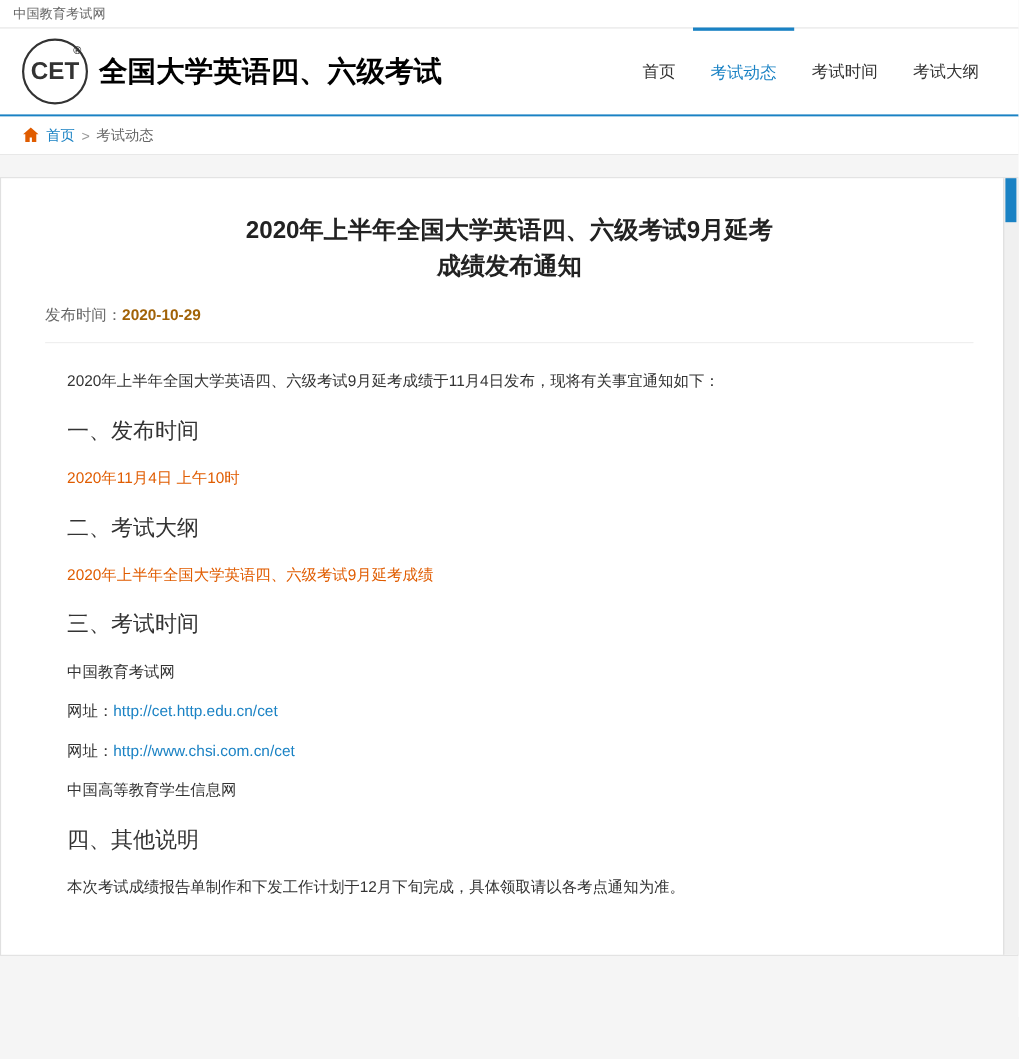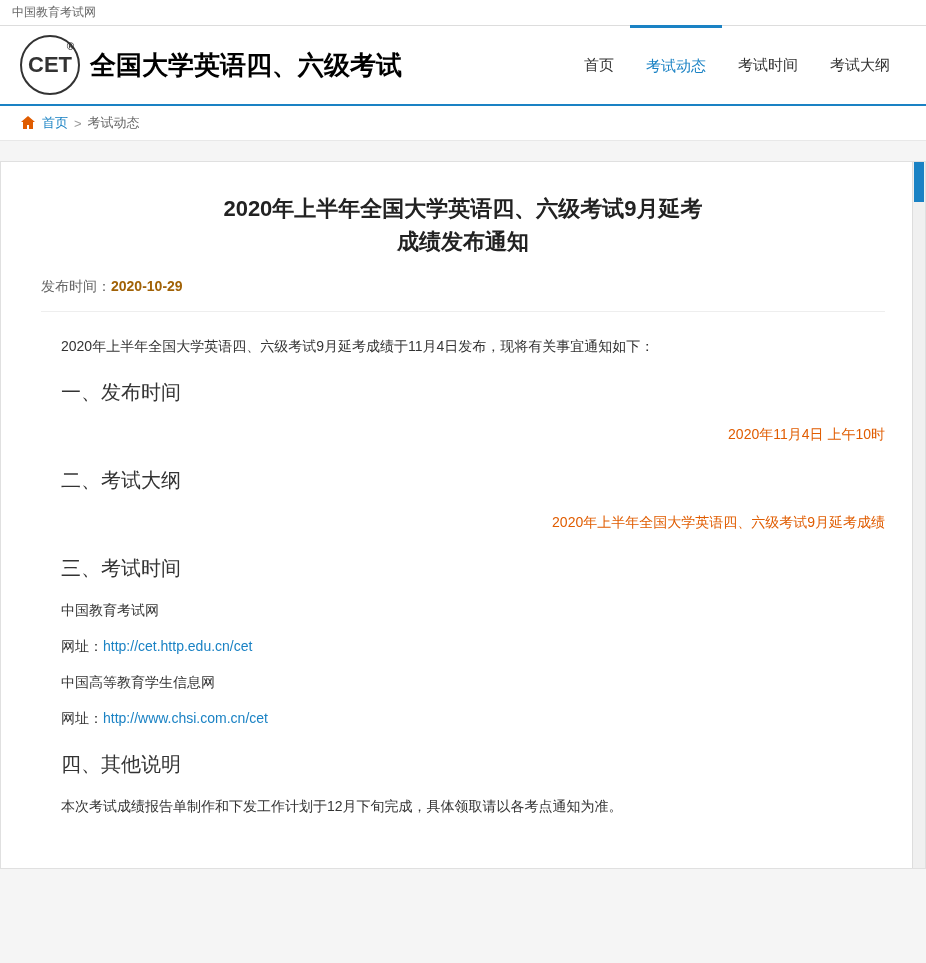--- a/index.html
+++ b/index.html
@@ -159,21 +159,20 @@
       margin-bottom: 8px;
     }
     .section-header {
       color: #333;
       font-size: 20px;
       margin: 12px 0 6px 0;
     }
     .highlight-text {
       color: #e05c00;
       font-size: 14px;
-      text-align: right;
     }
     .link-text {
       color: #1a82c4;
       text-decoration: none;
       cursor: pointer;
     }
     .indent {
       margin-left: 20px;
     }
   </style>
@@ -235,25 +234,25 @@
       <p class="highlight-text indent">2020年上半年全国大学英语四、六级考试9月延考成绩</p>
 
       <p class="section-header indent">三、考试时间</p>
 
       <p class="indent">中国教育考试网</p>
 
       <p class="indent">
         <span>网址：</span><a class="link-text">http://cet.http.edu.cn/cet</a>
       </p>
 
-      <p class="indent">中国高等教育学生信息网</p>
-
       <p class="indent">
         <span>网址：</span><a class="link-text">http://www.chsi.com.cn/cet</a>
       </p>
 
+      <p class="indent">中国高等教育学生信息网</p>
+
       <p class="section-header indent">四、其他说明</p>
 
       <p class="indent">本次考试成绩报告单制作和下发工作计划于12月下旬完成，具体领取请以各考点通知为准。</p>
 
     </div>
   </div>
 </div>
 
 </body></html>

